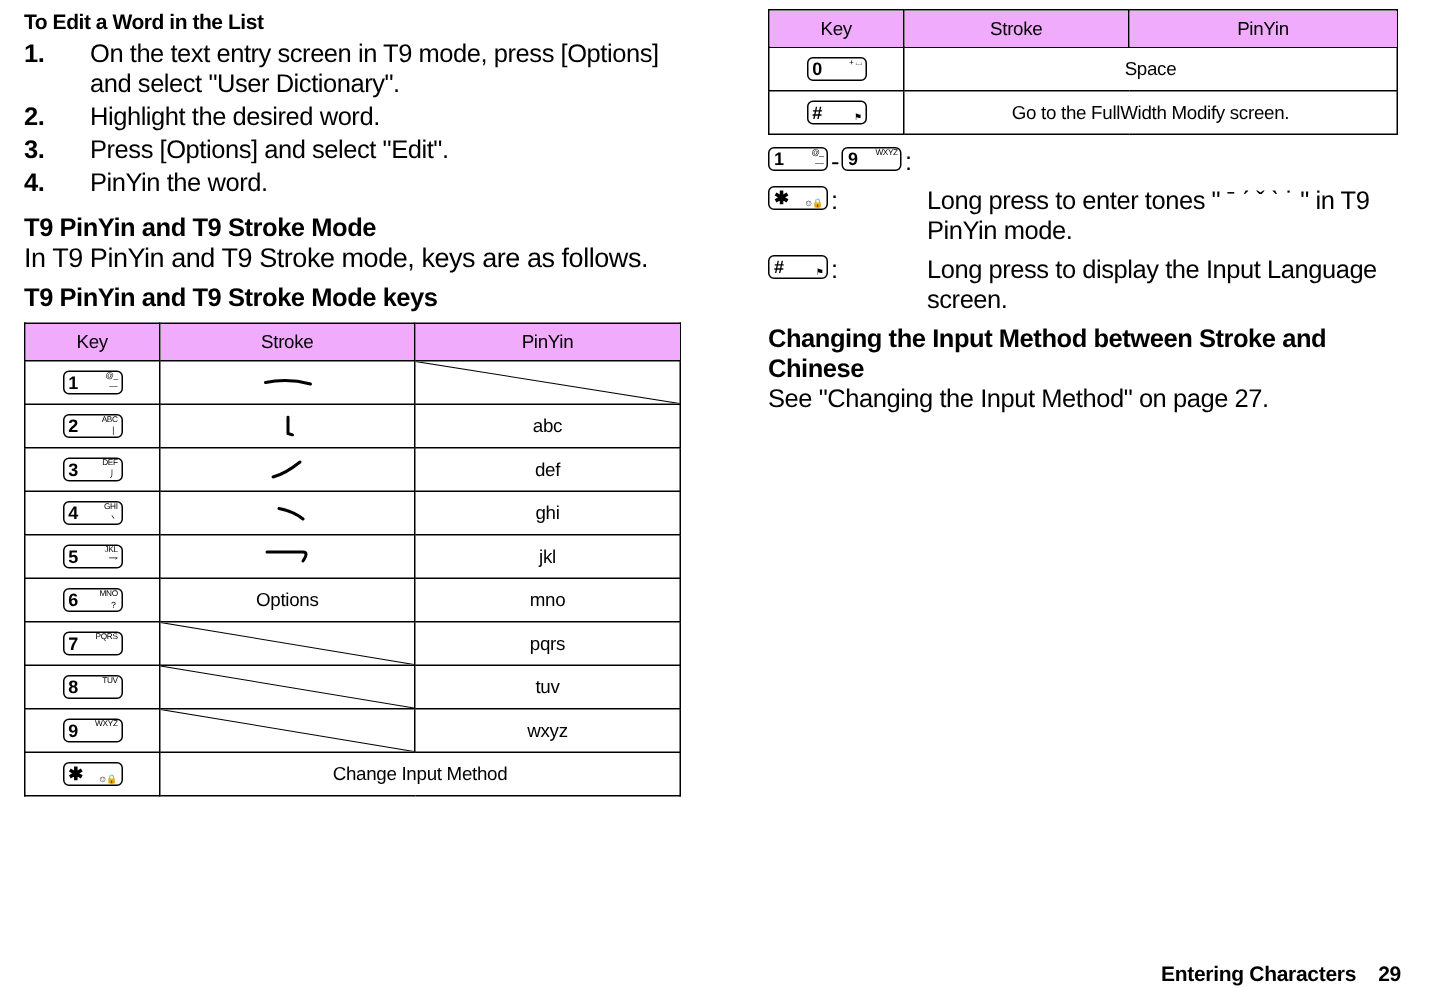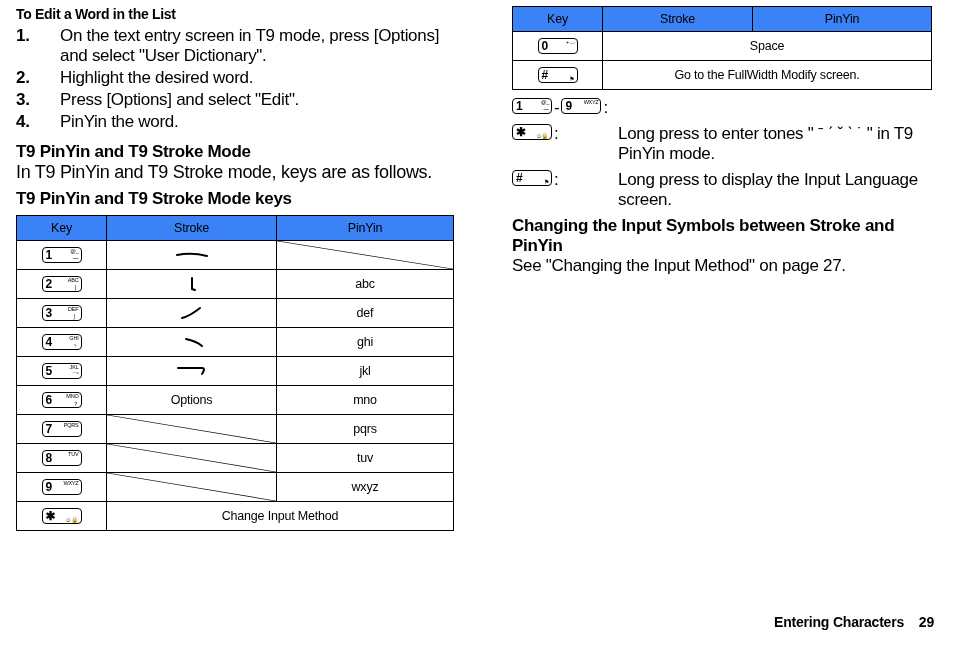--- a/index.html
+++ b/index.html
@@ -87,21 +87,21 @@
     font-size: 12.5px;
     text-align: center;
     vertical-align: middle;
     letter-spacing: -0.2px;
     font-stretch: condensed;
     height: 29px;
     padding: 0;
     position: relative;
   }
   table.stroke th {
-    background: #3b82f6;
+    background: #f0abfc;
     font-weight: 400;
     height: 25px;
   }
   table.stroke col.k { width: 90px; }
   table.stroke col.s { width: 170px; }
   table.stroke col.p { width: auto; }
 
   .keycap {
     display: inline-block;
     border: 1px solid #000;
@@ -177,21 +177,21 @@
   }
   .p-change {
     font-size: 17px;
     letter-spacing: -0.3px;
     margin: 0;
     font-stretch: condensed;
   }
 
   .footer {
     position: absolute;
-    bottom: 29px;
+    bottom: 2px;
     right: 28px;
     font-size: 14px;
     letter-spacing: -0.2px;
     font-stretch: condensed;
   }
   .footer b { font-weight: 700; }
 
   .stroke-svg { display:inline-block; vertical-align:middle; }
 </style>
 </head>
@@ -375,21 +375,21 @@
             <span class="keycap" id="dk3">
                 <span class="big">#</span>
                 <span class="sub">⚑</span>
               </span>
             <span>:</span>
           </div>
           <div class="dt">Long press to display the Input Language screen.</div>
         </div>
       </div>
 
-      <div class="h-change">Changing the Input Symbols between Stroke and PinYin</div>
+      <div class="h-change">Changing the Input Method between Stroke and Chinese</div>
       <div class="p-change">See "Changing the Input Method" on page 27.</div>
     </div>
   </div>
 
   <div class="footer">
     <b>Entering Characters</b>&nbsp;&nbsp;&nbsp;
     <b>29</b>
   </div>
 </div>
 

